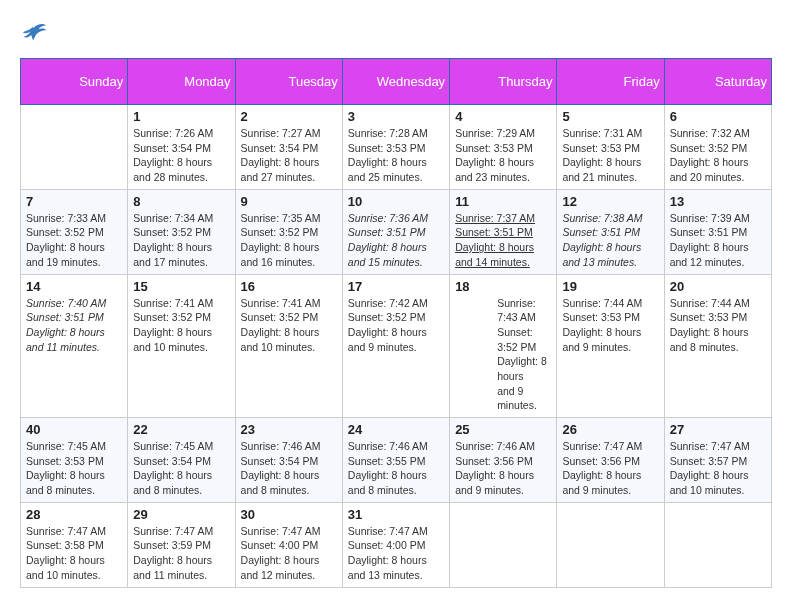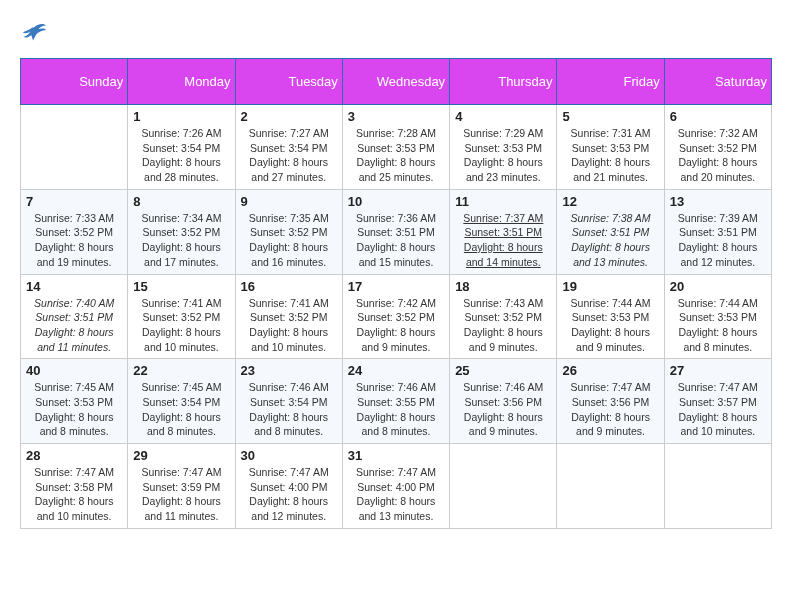--- a/index.html
+++ b/index.html
@@ -66,21 +66,20 @@
       font-size: 13px;
       font-weight: bold;
       color: #222;
       display: block;
       margin-bottom: 2px;
     }
     .day-info {
       font-size: 10.5px;
       color: #333;
       line-height: 1.4;
-      text-align: center;
     }
     .empty-cell {
       background: #fafafa;
     }
   </style>
 </head>
 <body>
 
 <div class="header">
   <div class="logo">
@@ -173,21 +172,21 @@
         </td>
         <td>
           <span class="day-number">9</span>
           <div class="day-info" style="white-space: pre-line;">Sunrise: 7:35 AM
 Sunset: 3:52 PM
 Daylight: 8 hours
 and 16 minutes.</div>
         </td>
         <td>
           <span class="day-number">10</span>
-          <div class="day-info" style="white-space: pre-line;">Sunrise: 7:36 AM
+          <div class="day-info" style="white-space: pre-line; font-style: italic;">Sunrise: 7:36 AM
 Sunset: 3:51 PM
 Daylight: 8 hours
 and 15 minutes.</div>
         </td>
         <td>
           <span class="day-number">11</span>
           <div class="day-info" style="white-space: pre-line; text-decoration: underline;">Sunrise: 7:37 AM
 Sunset: 3:51 PM
 Daylight: 8 hours
 and 14 minutes.</div>
@@ -231,21 +230,21 @@
         </td>
         <td>
           <span class="day-number">17</span>
           <div class="day-info" style="white-space: pre-line;">Sunrise: 7:42 AM
 Sunset: 3:52 PM
 Daylight: 8 hours
 and 9 minutes.</div>
         </td>
         <td>
           <span class="day-number">18</span>
-          <div class="day-info" style="white-space: pre-line;">Sunrise: 7:43 AM
+          <div class="day-info" style="white-space: pre-line; margin-left: 42px;">Sunrise: 7:43 AM
 Sunset: 3:52 PM
 Daylight: 8 hours
 and 9 minutes.</div>
         </td>
         <td>
           <span class="day-number">19</span>
           <div class="day-info" style="white-space: pre-line;">Sunrise: 7:44 AM
 Sunset: 3:53 PM
 Daylight: 8 hours
 and 9 minutes.</div>

